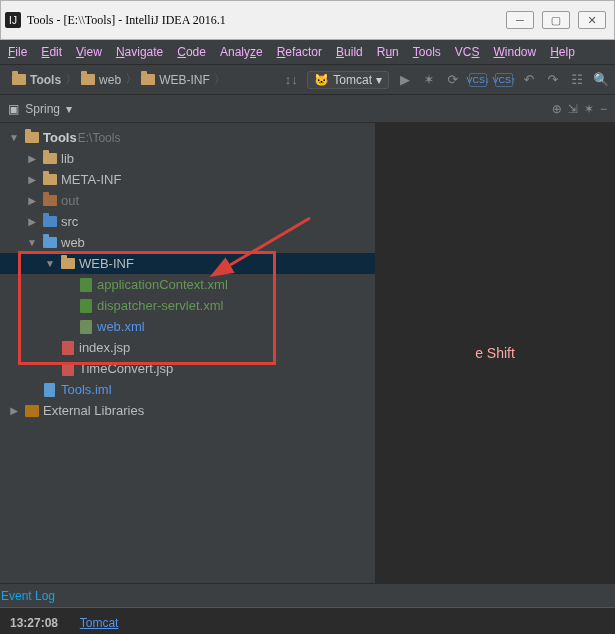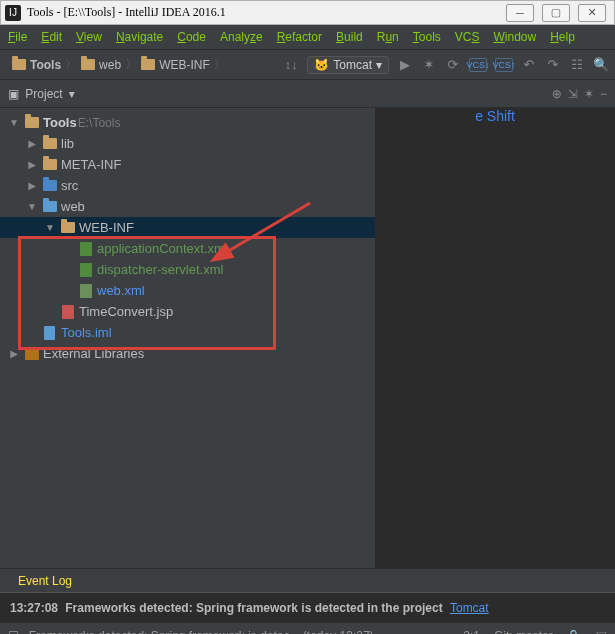--- a/index.html
+++ b/index.html
@@ -1,40 +1,40 @@
 <!DOCTYPE html>
 <html><head>
 <meta charset="utf-8">
 <style>
   * { margin:0; padding:0; box-sizing:border-box; font-family:"Segoe UI",Tahoma,sans-serif; }
   body { width:615px; height:634px; background:#3c3f41; overflow:hidden; position:relative; }
-  .titlebar { height:25px; background:#f0f0f0; display:flex; align-items:center; padding:0 4px; border:1px solid #b0b0b0; }
+  .titlebar { height:40px; background:#f0f0f0; display:flex; align-items:center; padding:0 4px; border:1px solid #b0b0b0; }
   .titlebar .app-icon { width:16px; height:16px; background:#222; margin-right:6px; display:inline-flex; align-items:center; justify-content:center; color:#fff; font-size:10px; border-radius:2px;}
   .titlebar .title { font-size:12px; color:#000; flex:1;font-family:Liberation Serif, serif; }
   .window-btns { display:flex; gap:8px; margin-right:4px; }
   .wbtn { width:28px; height:18px; border:1px solid #999; border-radius:2px; display:flex; align-items:center; justify-content:center; font-size:11px; color:#555; background:#f5f5f5;}
   .menubar { height:25px; background:#3c3f41; display:flex; align-items:center; padding:0 8px; gap:14px; border-bottom:1px solid #2b2b2b; }
-  .menubar span { color:#84cc16; font-size:12px; }
+  .menubar span { color:#f0abfc; font-size:12px; }
   .menubar span u { text-decoration:underline; }
   .toolbar { height:30px; background:#3c3f41; display:flex; align-items:center; padding:0 6px; border-bottom:1px solid #2b2b2b; }
   .crumb { display:flex; align-items:center; gap:4px; color:#bbb; font-size:12px; padding:2px 6px; }
   .crumb .sep { color:#666; }
   .folder-ic { width:14px; height:11px; background:#c9a063; border-radius:1px; display:inline-block; position:relative; }
   .folder-ic::before { content:""; position:absolute; top:-3px; left:0; width:6px; height:3px; background:inherit; border-radius:1px 1px 0 0;}
   .tool-right { margin-left:auto; display:flex; align-items:center; gap:8px; }
   .tool-right .ti { width:16px; height:16px; display:flex; align-items:center; justify-content:center; color:#888; font-size:13px; }
   .tomcat-box { display:flex; align-items:center; gap:4px; background:#414547; border:1px solid #555; padding:1px 6px; border-radius:3px; color:#ccc; font-size:12px;}
   .run-ic { color:#59a869; }
   .bug-ic { color:#62b543; }
   .vcs-ic { width:18px; height:14px; font-size:9px; color:#5394ec; display:flex; align-items:center; justify-content:center; border:1px solid #4a6a8a; border-radius:2px;}
   .proj-header { height:28px; background:#3c3f41; display:flex; align-items:center; padding:0 8px; color:#bbb; font-size:12px; border-bottom:1px solid #2b2b2b; }
   .proj-header .ph-right { margin-left:auto; display:flex; gap:6px; color:#888; }
   .main { display:flex; height:460px; }
   .tree-panel { width:375px; background:#3c3f41; overflow:hidden; position:relative; }
-  .editor-panel { flex:1; background:#2b2b2b; display:flex; align-items:flex-start; justify-content:center; color:#3b82f6; font-size:14px;}
+  .editor-panel { flex:1; background:#2b2b2b; display:flex; align-items:center; justify-content:center; color:#fca5a5; font-size:14px;}
   .tree { padding:4px 0; font-size:13px; color:#bbb; position:relative; }
   .row { display:flex; align-items:center; height:21px; padding-left:0; white-space:nowrap; }
   .row.selected { background:#0d293e; }
   .arrow { width:12px; text-align:center; color:#888; font-size:10px; display:inline-block;}
   .arrow.down::before { content:"▼"; }
   .arrow.right::before { content:"▶"; }
   .arrow.none { visibility:hidden; }
   .fic { width:15px; height:15px; margin:0 4px; display:inline-flex; align-items:center; justify-content:center; }
   .fic.folder { }
   .fic.folder span { width:14px; height:11px; background:#c9a063; border-radius:1px; position:relative; display:block;}
@@ -46,21 +46,21 @@
   .fic.jsp span { width:12px; height:14px; background:#c75450; border-radius:1px; display:block;}
   .fic.lib span { width:14px; height:12px; background:#b07219; border-radius:1px; display:block;}
   .label { }
   .label.dim { color:#777; }
   .label.green { color:#629755; }
   .label.blue { color:#5394ec; }
   .label.bold { font-weight:bold; color:#ccc; }
   .anno-path { margin-left:1px; color:#777; font-size:12px;}
   .red-box { position:absolute; border:3px solid #d8403a; left:18px; top:128px; width:258px; height:114px; pointer-events:none; }
   .red-arrow { position:absolute; left:210px; top:90px; pointer-events:none; }
-  .event-log-bar { height:24px; background:#3c3f41; color:#fde047; font-size:12px; display:flex; align-items:center; padding:0 18px; border-top:1px solid #2b2b2b;}
+  .event-log-bar { height:24px; background:#3c3f41; color:#0ea5e9; font-size:12px; display:flex; align-items:center; padding:0 1px; border-top:1px solid #2b2b2b;}
   .console { height:30px; background:#2b2b2b; display:flex; align-items:center; padding:0 10px; font-family:Consolas,monospace; font-size:12px; color:#bbb; border-top:1px solid #555; overflow:hidden;}
   .console .link { color:#5394ec; text-decoration:underline; }
   .statusbar { height:26px; background:#3c3f41; display:flex; align-items:center; padding:0 8px; gap:10px; font-size:12px; color:#999; border-top:1px solid #2b2b2b;}
   .statusbar .sb-r { margin-left:auto; display:flex; gap:14px; align-items:center;}
   .indent { display:inline-block; }
 </style>
 </head>
 <body>
 
 <div class="titlebar">
@@ -115,21 +115,21 @@
     <span class="vcs-ic">VCS↑</span>
     <span class="ti">↶</span>
     <span class="ti">↷</span>
     <span class="ti">☷</span>
     <span class="ti">🔍</span>
   </div>
 </div>
 
 <div class="proj-header">
   <span style="margin-right:6px;">▣</span>
-  <span>Project</span>
+  <span>Spring</span>
   <span style="margin-left:6px;">▾</span>
   <div class="ph-right">
     <span>⊕</span>
     <span>⇲</span>
     <span>✶</span>
     <span>−</span>
   </div>
 </div>
 
 <div class="main">
@@ -156,20 +156,28 @@
         <span class="indent" style="width:26px"></span>
           <span class="arrow right"></span>
         <span class="fic folder">
             <span></span>
           </span>
         <span class="label">META-INF</span>
       </div>
       <div class="row">
         <span class="indent" style="width:26px"></span>
           <span class="arrow right"></span>
+        <span class="fic folder">
+            <span style="background:#a36b3f"></span>
+          </span>
+        <span class="label dim">out</span>
+      </div>
+      <div class="row">
+        <span class="indent" style="width:26px"></span>
+          <span class="arrow right"></span>
         <span class="fic folder blue">
             <span></span>
           </span>
         <span class="label">src</span>
       </div>
       <div class="row">
         <span class="indent" style="width:26px"></span>
           <span class="arrow down"></span>
         <span class="fic folder">
             <span style="background:#5a9bd4"></span>
@@ -200,20 +208,28 @@
           </span>
         <span class="label green">dispatcher-servlet.xml</span>
       </div>
       <div class="row">
         <span class="indent" style="width:62px"></span>
           <span class="arrow none"></span>
         <span class="fic xml">
             <span style="background:#6b8e5a"></span>
           </span>
         <span class="label blue">web.xml</span>
+      </div>
+      <div class="row">
+        <span class="indent" style="width:44px"></span>
+          <span class="arrow none"></span>
+        <span class="fic jsp">
+            <span></span>
+          </span>
+        <span class="label">index.jsp</span>
       </div>
       <div class="row">
         <span class="indent" style="width:44px"></span>
           <span class="arrow none"></span>
         <span class="fic jsp">
             <span></span>
           </span>
         <span class="label">TimeConvert.jsp</span>
       </div>
       <div class="row">
@@ -247,21 +263,21 @@
     <span>e Shift</span>
   </div>
 </div>
 
 <div class="event-log-bar">
   <span>Event Log</span>
 </div>
 
 <div class="console">
   <b>13:27:08</b>&nbsp;
-  <b>Frameworks detected: Spring framework is detected in the project</b>&nbsp;
+  &nbsp;
   <span class="link">Tomcat</span>
 </div>
 
 <div class="statusbar">
   <span>☐</span>
   <span>Frameworks detected: Spring framework is detec...  (today 13:27)</span>
   <div class="sb-r">
     <span>2:1</span>
     <span>Git: master</span>
     <span>🔒</span>

